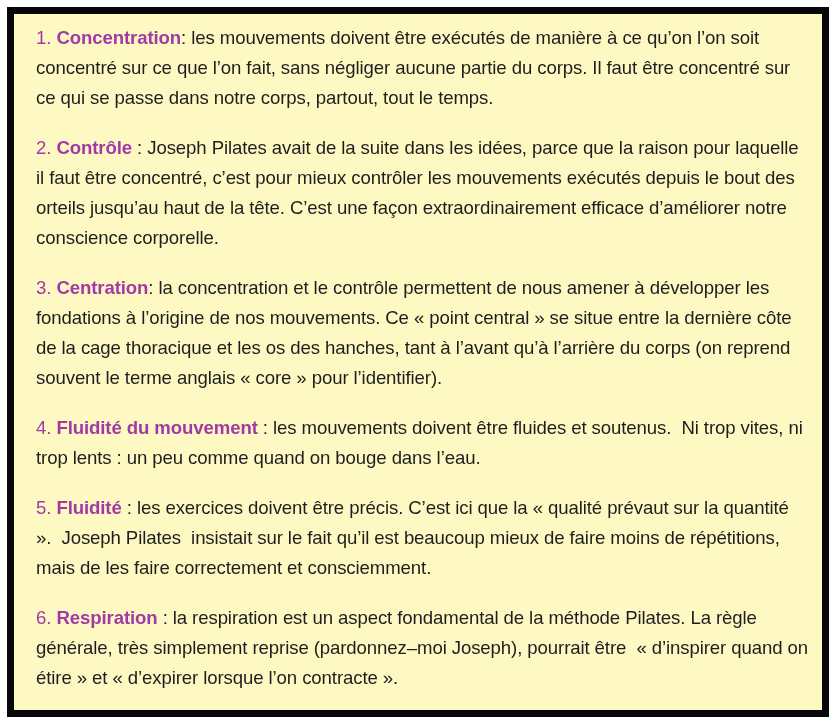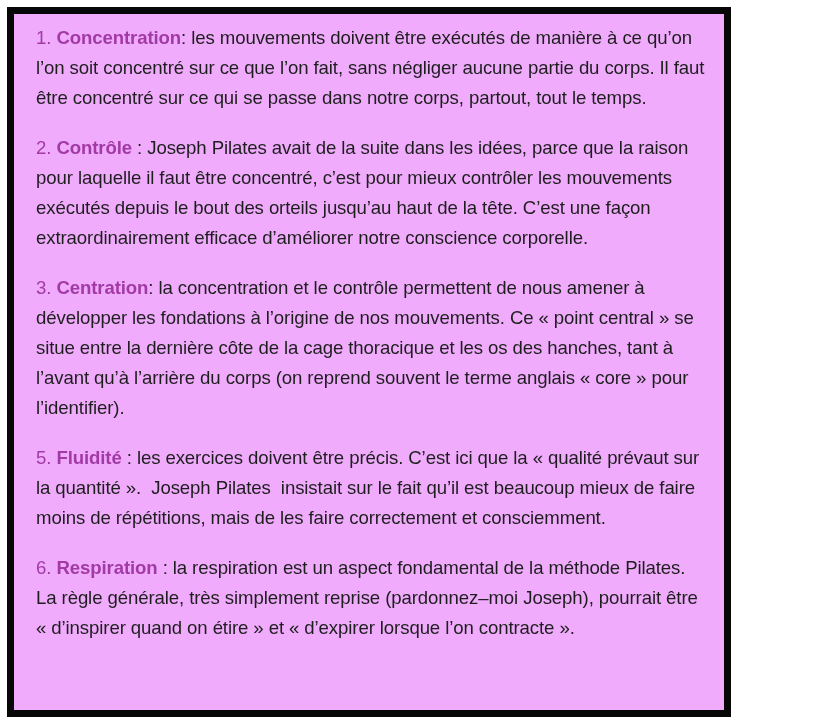--- a/index.html
+++ b/index.html
@@ -6,24 +6,24 @@
   html, body {
     width: 836px;
     height: 727px;
     background: #ffffff;
     font-family: "Liberation Sans", "DejaVu Sans", sans-serif;
   }
   .frame {
     position: absolute;
     left: 7px;
     top: 7px;
-    width: 724px;
+    width: 822px;
     height: 710px;
     border: 7px solid #070707;
-    background: #f0abfc;
+    background: #fef9c3;
     padding: 9px 14px 8px 22px;
     overflow: hidden;
   }
   .item {
     font-size: 18.6px;
     line-height: 30px;
     color: #1e1e1e;
     letter-spacing: -0.1px;
     white-space: pre-wrap;
     margin-bottom: 20px;
@@ -45,15 +45,16 @@
     color: #1e1e1e;
   }
 </style>
 </head>
 <body>
 
 <div class="frame">
     <p class="item"><span class="num">1. </span><span class="title">Concentration</span><span class="sep">: </span><span class="body-text">les mouvements doivent être exécutés de manière à ce qu’on l’on soit concentré sur ce que l’on fait, sans négliger aucune partie du corps. Il faut être concentré sur ce qui se passe dans notre corps, partout, tout le temps.</span></p>
     <p class="item"><span class="num">2. </span><span class="title">Contrôle</span><span class="sep"> : </span><span class="body-text">Joseph Pilates avait de la suite dans les idées, parce que la raison pour laquelle il faut être concentré, c’est pour mieux contrôler les mouvements exécutés depuis le bout des orteils jusqu’au haut de la tête. C’est une façon extraordinairement efficace d’améliorer notre conscience corporelle.</span></p>
     <p class="item"><span class="num">3. </span><span class="title">Centration</span><span class="sep">: </span><span class="body-text">la concentration et le contrôle permettent de nous amener à développer les fondations à l’origine de nos mouvements. Ce « point central » se situe entre la dernière côte de la cage thoracique et les os des hanches, tant à l’avant qu’à l’arrière du corps (on reprend souvent le terme anglais « core » pour l’identifier).</span></p>
+    <p class="item"><span class="num">4. </span><span class="title">Fluidité du mouvement</span><span class="sep"> : </span><span class="body-text">les mouvements doivent être fluides et soutenus.  Ni trop vites, ni trop lents : un peu comme quand on bouge dans l’eau.</span></p>
     <p class="item"><span class="num">5. </span><span class="title">Fluidité</span><span class="sep"> : </span><span class="body-text">les exercices doivent être précis. C’est ici que la « qualité prévaut sur la quantité ».  Joseph Pilates  insistait sur le fait qu’il est beaucoup mieux de faire moins de répétitions, mais de les faire correctement et consciemment.</span></p>
     <p class="item"><span class="num">6. </span><span class="title">Respiration</span><span class="sep"> : </span><span class="body-text">la respiration est un aspect fondamental de la méthode Pilates. La règle générale, très simplement reprise (pardonnez–moi Joseph), pourrait être  « d’inspirer quand on étire » et « d’expirer lorsque l’on contracte ».</span></p>
   </div>
 
 </body></html>

